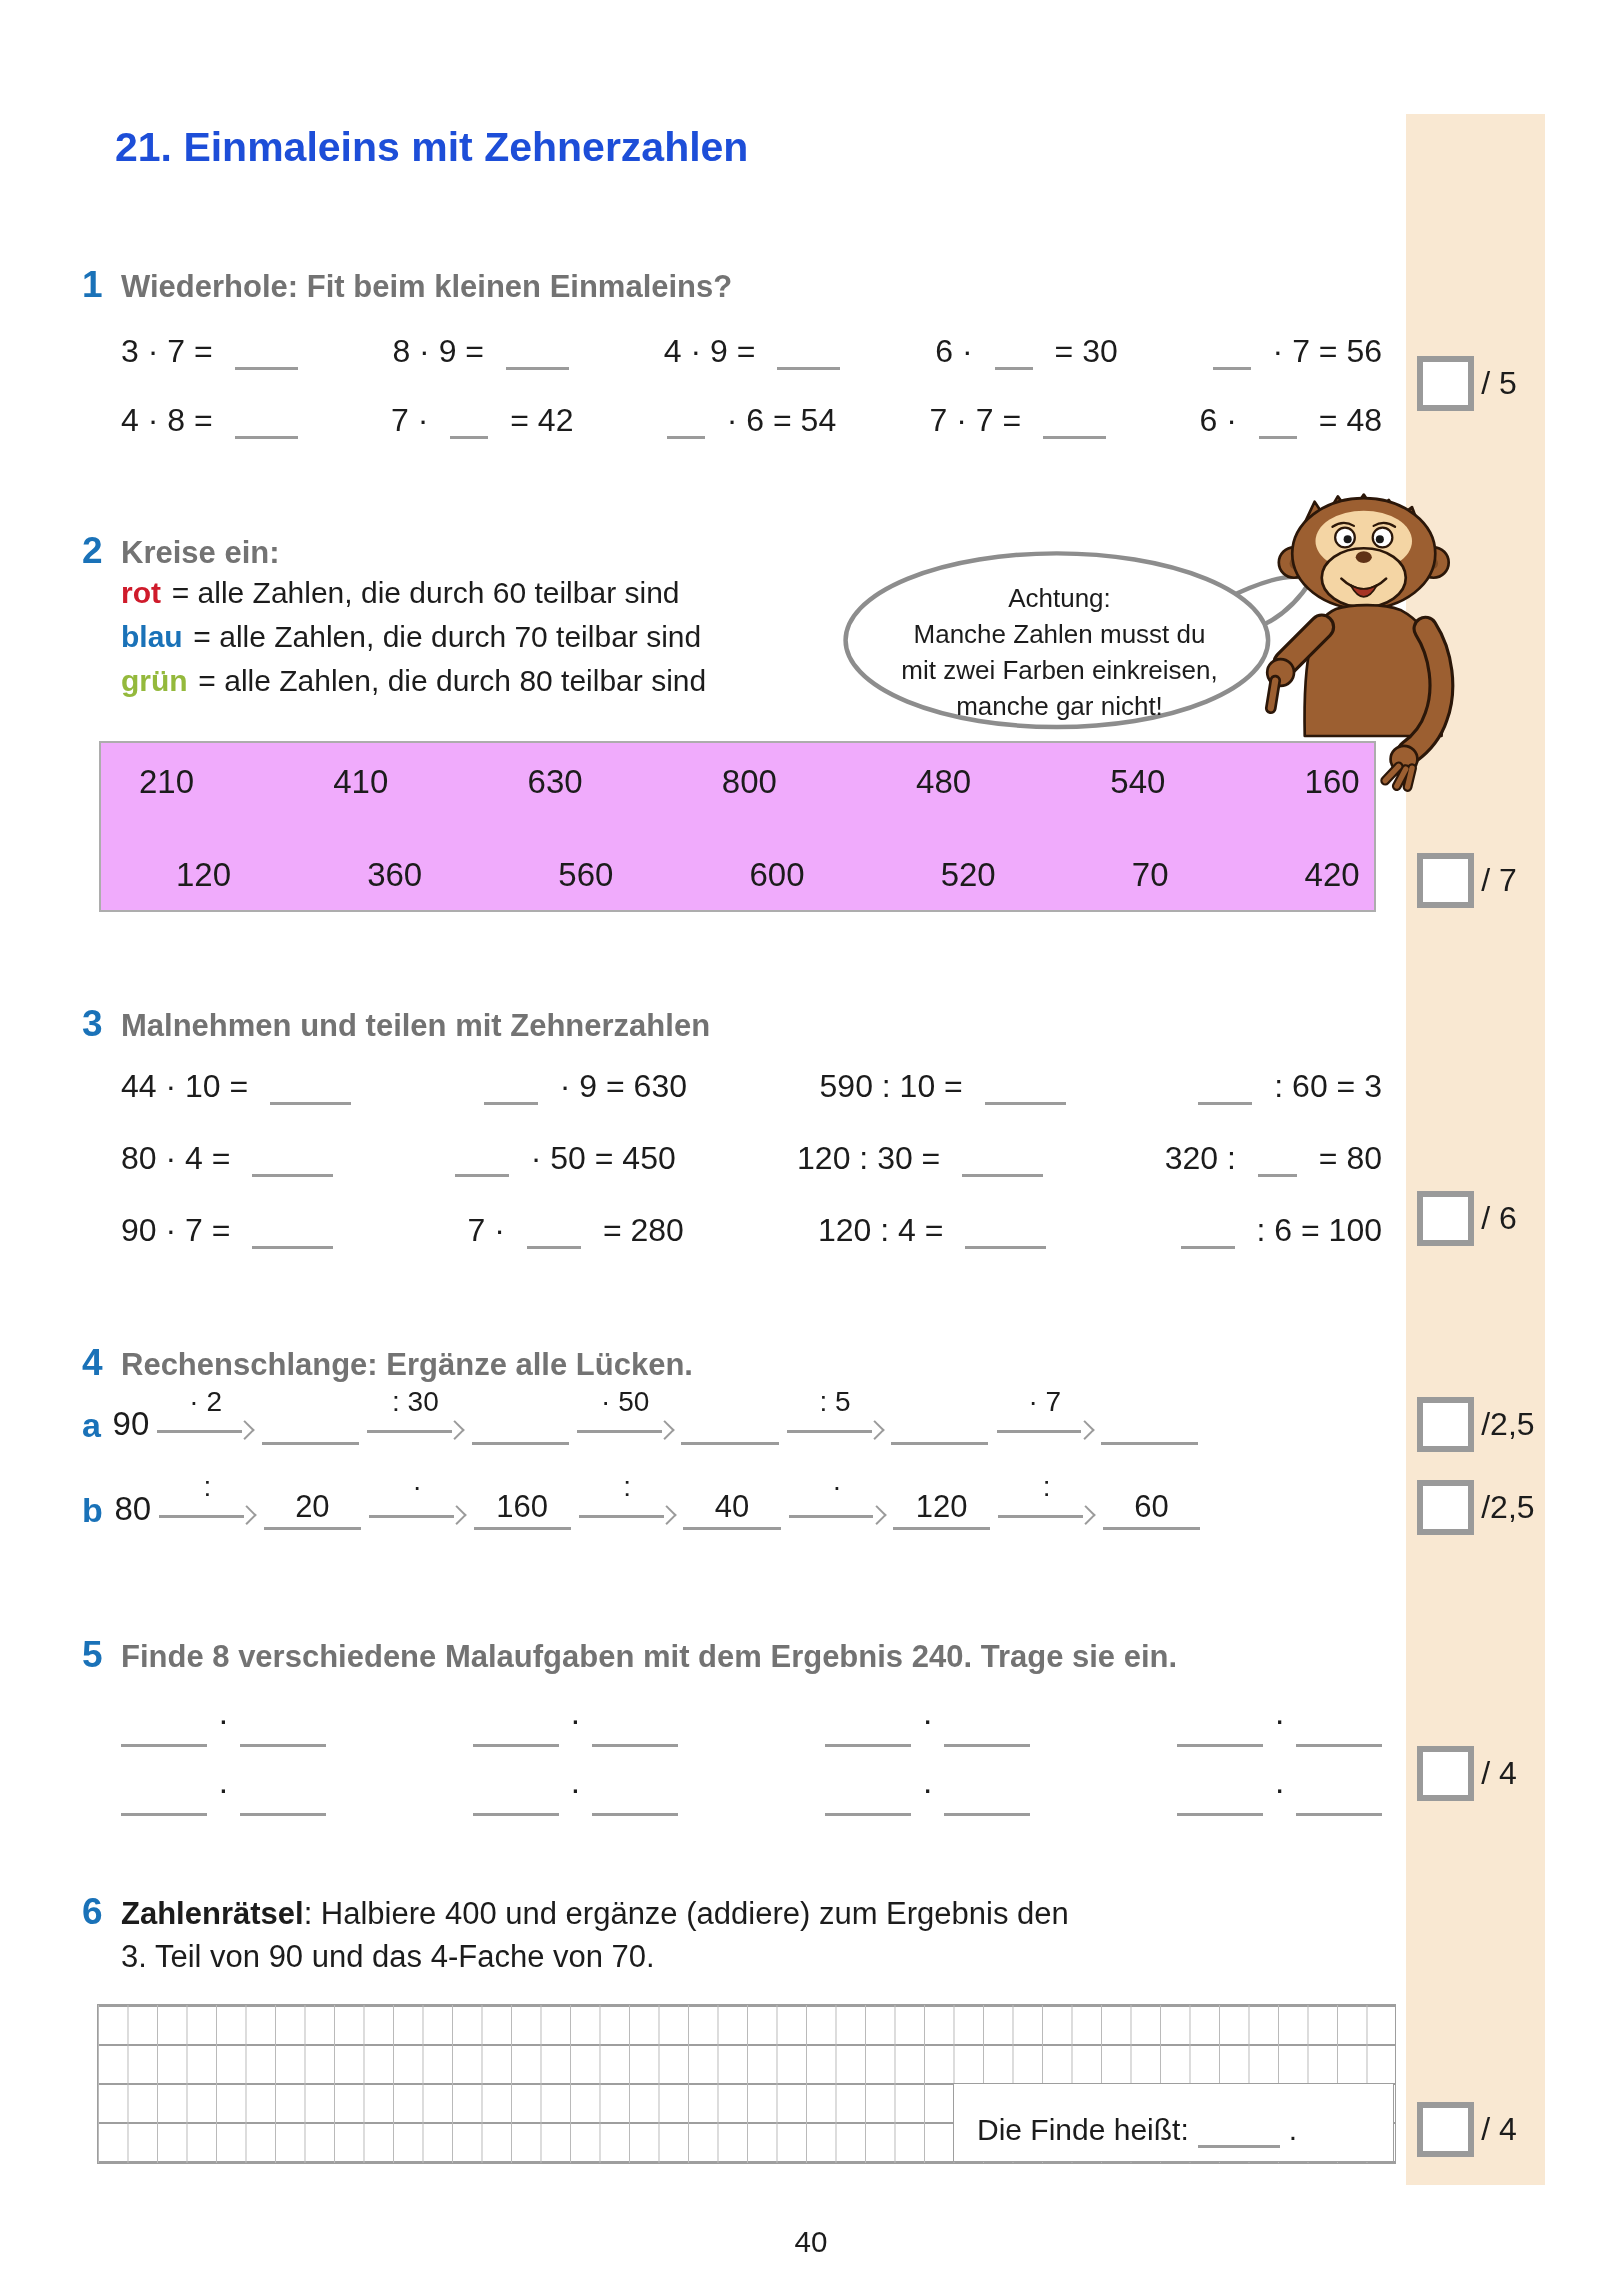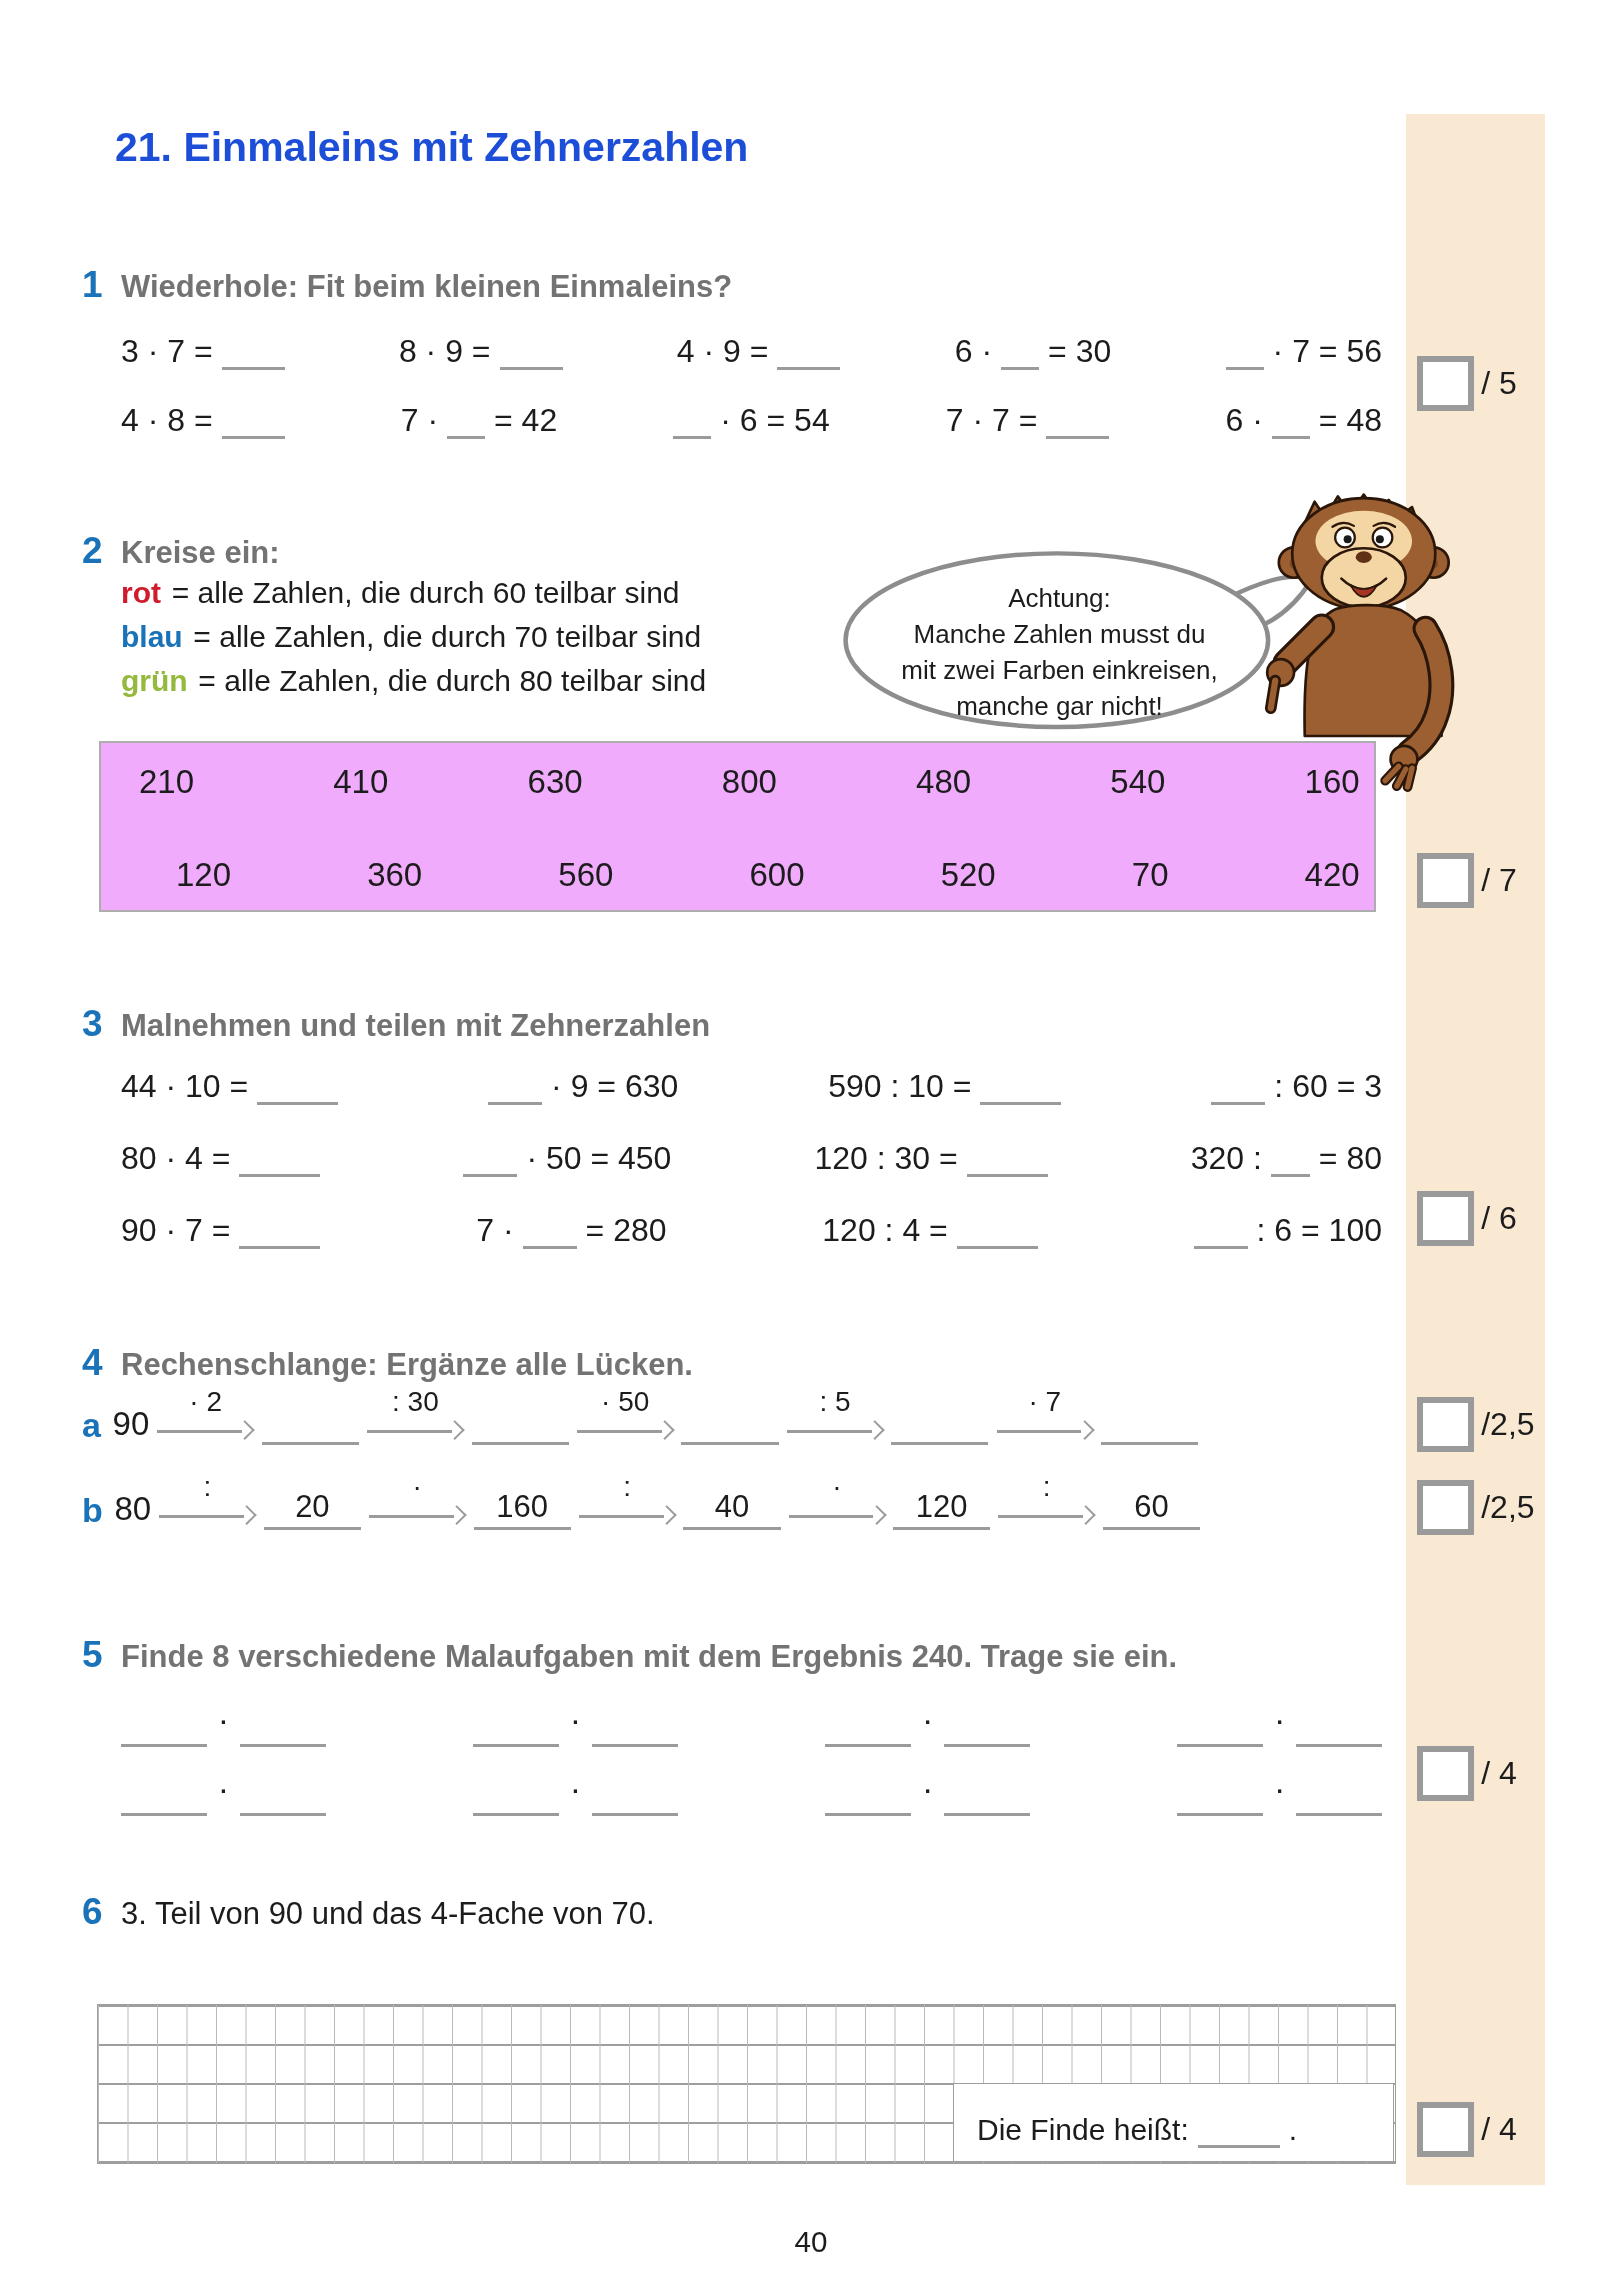--- a/index.html
+++ b/index.html
@@ -18,21 +18,21 @@
   #title{position:absolute;left:115px;top:124px;font-size:41px;font-weight:bold;color:#1d4ed8;}
   .task-head{position:absolute;left:82px;display:flex;align-items:baseline;z-index:2;}
   .tnum{color:#1a72b8;font-weight:bold;font-size:37px;width:39px;flex:0 0 39px;}
   .ttitle{font-weight:bold;font-size:31px;color:#737373;}
   #t1h{top:264px;} #t2h{top:530px;} #t3h{top:1003px;} #t4h{top:1342px;} #t5h{top:1634px;} #t6h{top:1891px;}
   
   .eqrows{position:absolute;left:121px;width:1261px;z-index:2;}
   #t1-rows{top:333px;} #t3-rows{top:1068px;}
   .eq-row{display:flex;justify-content:space-between;align-items:baseline;height:69px;}
   #t3-rows .eq-row{height:72px;}
-  .eq-cell{display:inline-flex;align-items:baseline;gap:9px;font-size:32px;white-space:nowrap;}
+  .eq-cell{display:inline-flex;align-items:baseline;gap:22px;font-size:32px;white-space:nowrap;}
   .blank{display:inline-block;height:0;border-bottom:3.6px solid #9b9b9b;transform:translateY(8px);}
   
   #rules{position:absolute;left:121px;top:571px;z-index:2;}
   .rule{font-size:30px;line-height:44px;}
   .rule-word{font-weight:bold;}
   .rule-text{margin-left:10.7px;color:#1c1c1c;}
   
   #bubble-svg{position:absolute;left:840px;top:548px;z-index:2;}
   #bubble-lines{position:absolute;left:851px;top:580px;width:417px;text-align:center;z-index:3;}
   .bline{font-size:26px;line-height:36px;color:#1c1c1c;}
@@ -424,20 +424,21 @@
     <span class="mgroup">
       <span class="mblank"></span>
       <span class="mdot">·</span>
       <span class="mblank"></span>
     </span>
   </div>
 
 <div class="task-head" id="t6h">
   <span class="tnum">6</span>
   <span class="t6lines">
+    <span class="t6line"><span class="t6bold">Zahlenrätsel</span><span>: Halbiere 400 und ergänze (addiere) zum Ergebnis den</span></span>
     <span class="t6line" style="display:block;">3. Teil von 90 und das 4-Fache von 70.</span>
   </span>
 </div>
 <div id="grid"></div>
 <div id="zahlbox">
   <span class="inner">
     <span>Die Finde heißt:</span>
     <span class="blank" style="width:82px;"></span>
     <span>.</span>
   </span>

